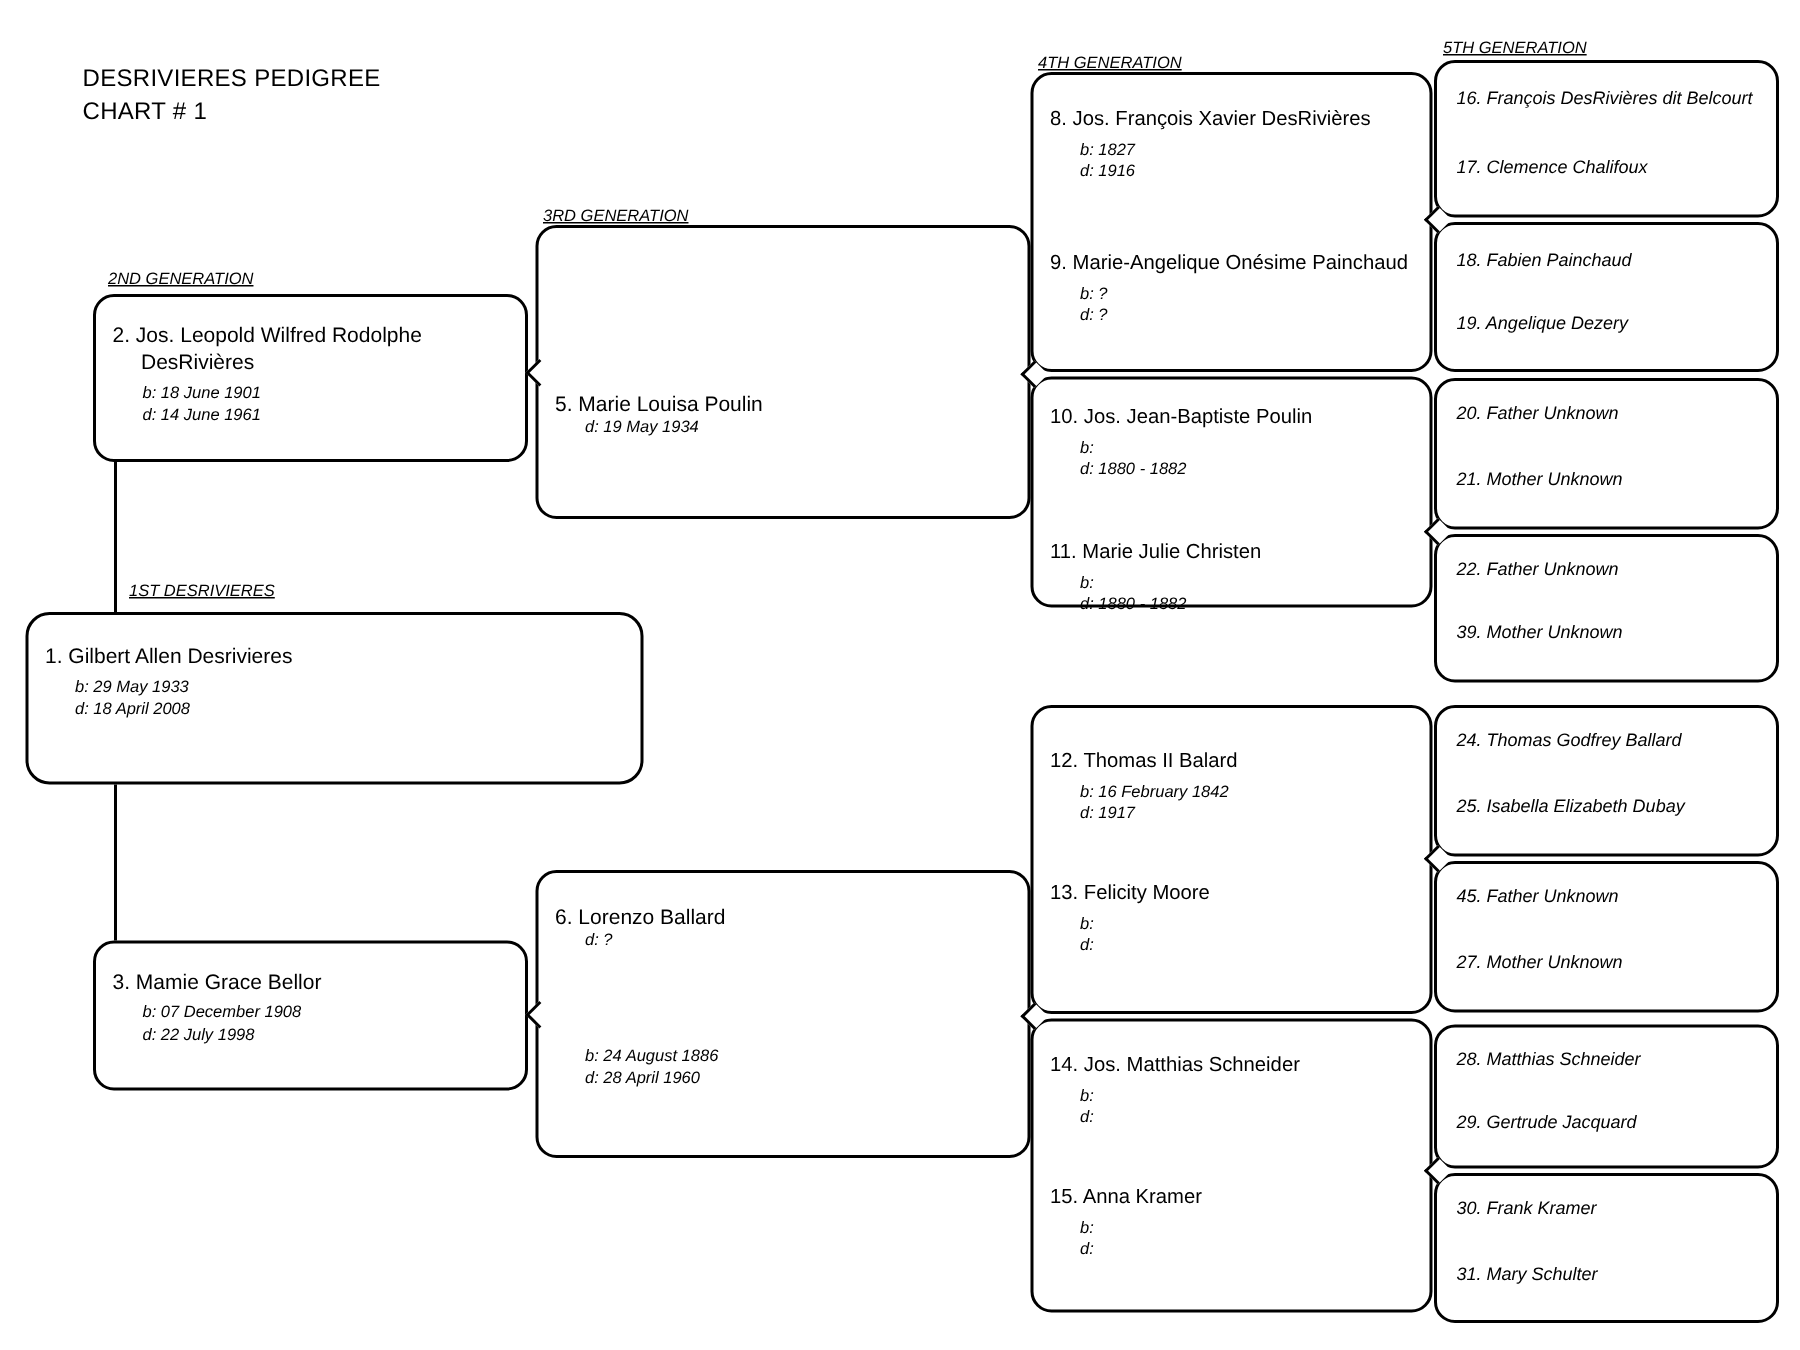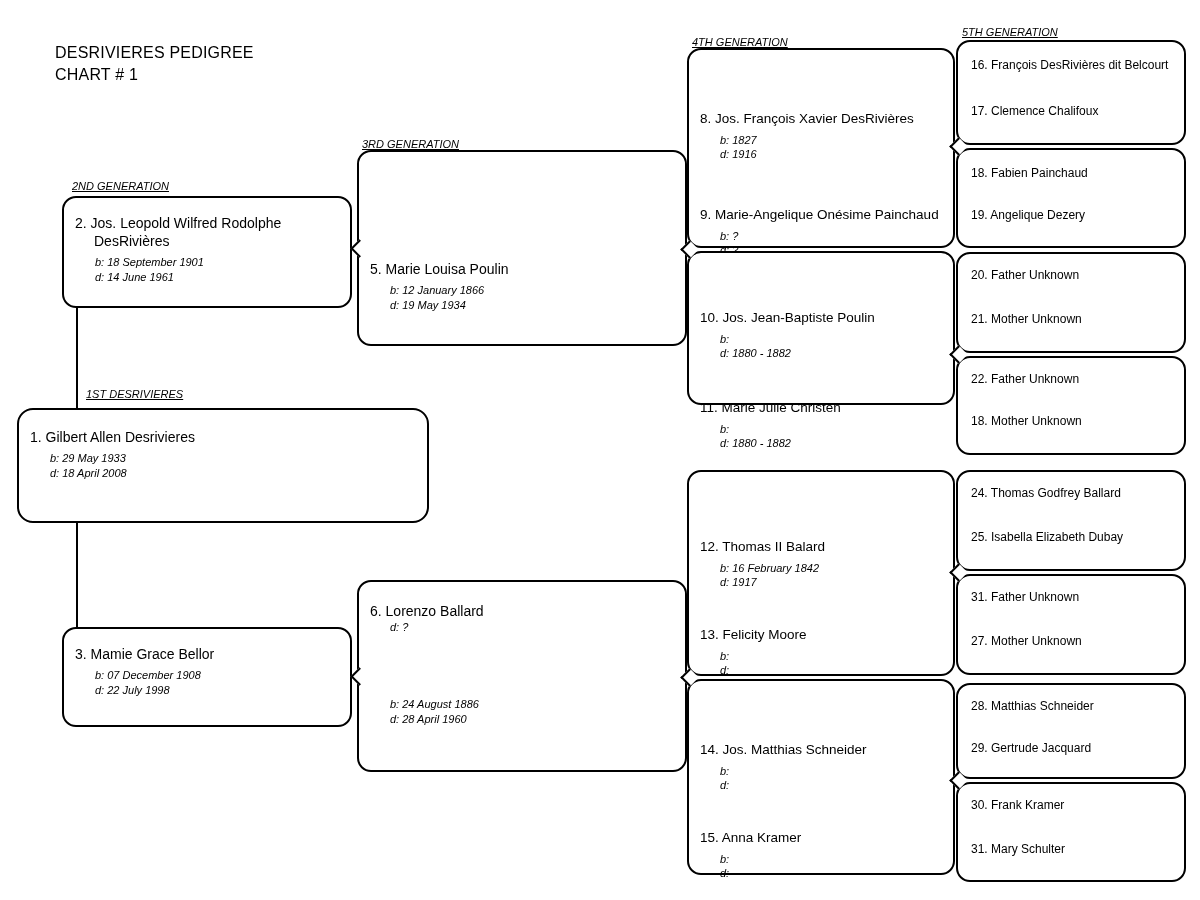--- a/index.html
+++ b/index.html
@@ -8,22 +8,22 @@
 
   .title { position:absolute; left:55px; top:42px; font-size:16px; line-height:1.35; letter-spacing:.2px; }
 
   .glabel { position:absolute; font-size:11px; font-style:italic; text-decoration:underline; white-space:nowrap; }
 
   .pbox { position:absolute; border:2px solid #000; border-radius:14px; background:#fff; box-sizing:border-box; }
   .pbox.big { border-radius:16px; }
 
   .entry { position:absolute; left:0; right:4px; }
   .name  { font-size:14px; line-height:1.3; padding-left:30px; text-indent:-19px; }
-  .g4 .name { font-size:13.5px;margin-top:40px; }
-  .small .name { font-size:12px; padding-left:13px; text-indent:0; line-height:1.25; }
+  .g4 .name { font-size:13.5px; }
+  .small .name { font-size:12px; padding-left:13px; text-indent:0; line-height:1.25;font-style:italic; }
   .bd    { font-size:11px; font-style:italic; line-height:1.32; padding-left:31px; }
   .bd.first { margin-top:5px; }
 
   .vline { position:absolute; width:2px; background:#000; }
 
   .notch { position:absolute; width:11px; height:11px; background:#fff;
            border-left:2px solid #000; border-bottom:2px solid #000;
            transform:rotate(45deg); }
 </style>
 </head>
@@ -49,37 +49,36 @@
     <div class="entry" style="top:18px">
       <div class="name">1. Gilbert Allen Desrivieres</div>
       <div class="bd first">b: 29 May 1933</div>
       <div class="bd">d: 18 April 2008</div>
     </div>
   </div>
 
   <div class="pbox" style="left:62px;top:196px;width:290px;height:112px">
     <div class="entry" style="top:16px">
       <div class="name">2. Jos. Leopold Wilfred Rodolphe DesRivières</div>
-      <div class="bd first">b: 18 September 1901</div>
+      <div class="bd first">b: 18 June 1901</div>
       <div class="bd">d: 14 June 1961</div>
     </div>
   </div>
 
   <div class="pbox" style="left:62px;top:627px;width:290px;height:100px">
     <div class="entry" style="top:16px">
       <div class="name">3. Mamie Grace Bellor</div>
       <div class="bd first">b: 07 December 1908</div>
       <div class="bd">d: 22 July 1998</div>
     </div>
   </div>
 
   <div class="pbox" style="left:357px;top:150px;width:330px;height:196px">
     <div class="entry" style="top:108px">
       <div class="name">5. Marie Louisa Poulin</div>
-      <div class="bd first">b: 12 January 1866</div>
       <div class="bd">d: 19 May 1934</div>
     </div>
   </div>
 
   <div class="pbox" style="left:357px;top:580px;width:330px;height:192px">
     <div class="entry" style="top:20px">
       <div class="name">6. Lorenzo Ballard</div>
       <div class="bd">d: ?</div>
     </div>
     <div class="entry" style="top:110px">
@@ -165,36 +164,36 @@
     <div class="entry small" style="top:58px">
       <div class="name">21. Mother Unknown</div>
     </div>
   </div>
 
   <div class="pbox small" style="left:956px;top:356px;width:230px;height:99px">
     <div class="entry small" style="top:14px">
       <div class="name">22. Father Unknown</div>
     </div>
     <div class="entry small" style="top:56px">
-      <div class="name">18. Mother Unknown</div>
+      <div class="name">39. Mother Unknown</div>
     </div>
   </div>
 
   <div class="pbox small" style="left:956px;top:470px;width:230px;height:101px">
     <div class="entry small" style="top:14px">
       <div class="name">24. Thomas Godfrey Ballard</div>
     </div>
     <div class="entry small" style="top:58px">
       <div class="name">25. Isabella Elizabeth Dubay</div>
     </div>
   </div>
 
   <div class="pbox small" style="left:956px;top:574px;width:230px;height:101px">
     <div class="entry small" style="top:14px">
-      <div class="name">31. Father Unknown</div>
+      <div class="name">45. Father Unknown</div>
     </div>
     <div class="entry small" style="top:58px">
       <div class="name">27. Mother Unknown</div>
     </div>
   </div>
 
   <div class="pbox small" style="left:956px;top:683px;width:230px;height:96px">
     <div class="entry small" style="top:14px">
       <div class="name">28. Matthias Schneider</div>
     </div>

